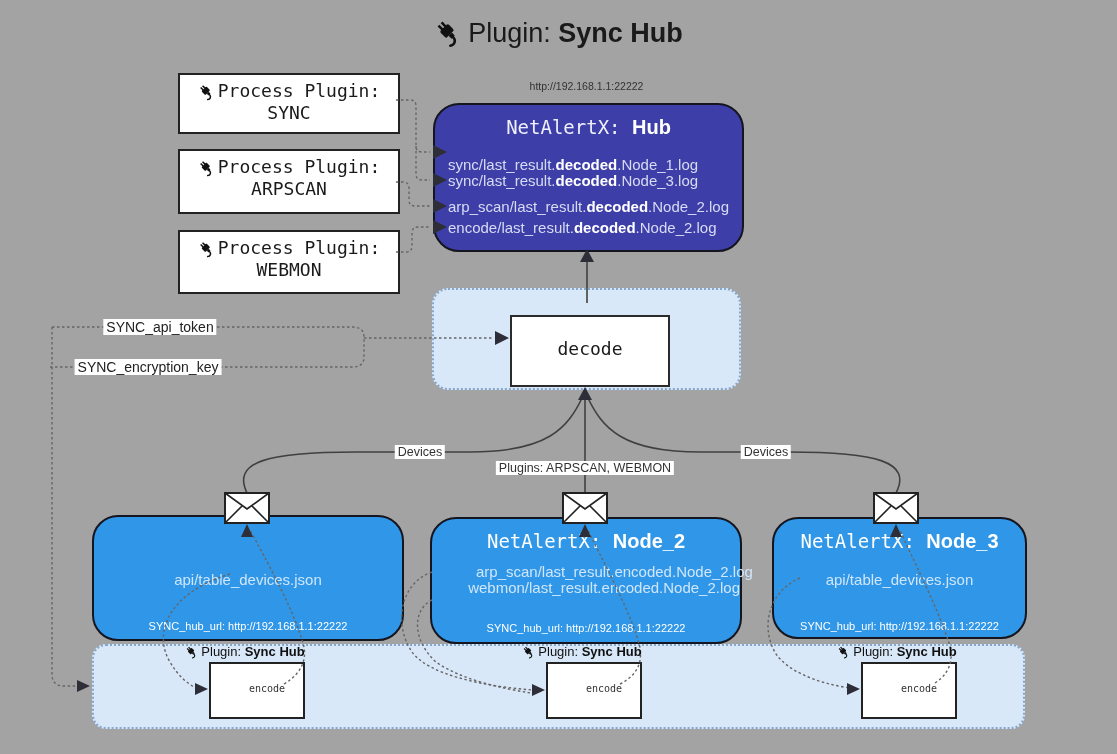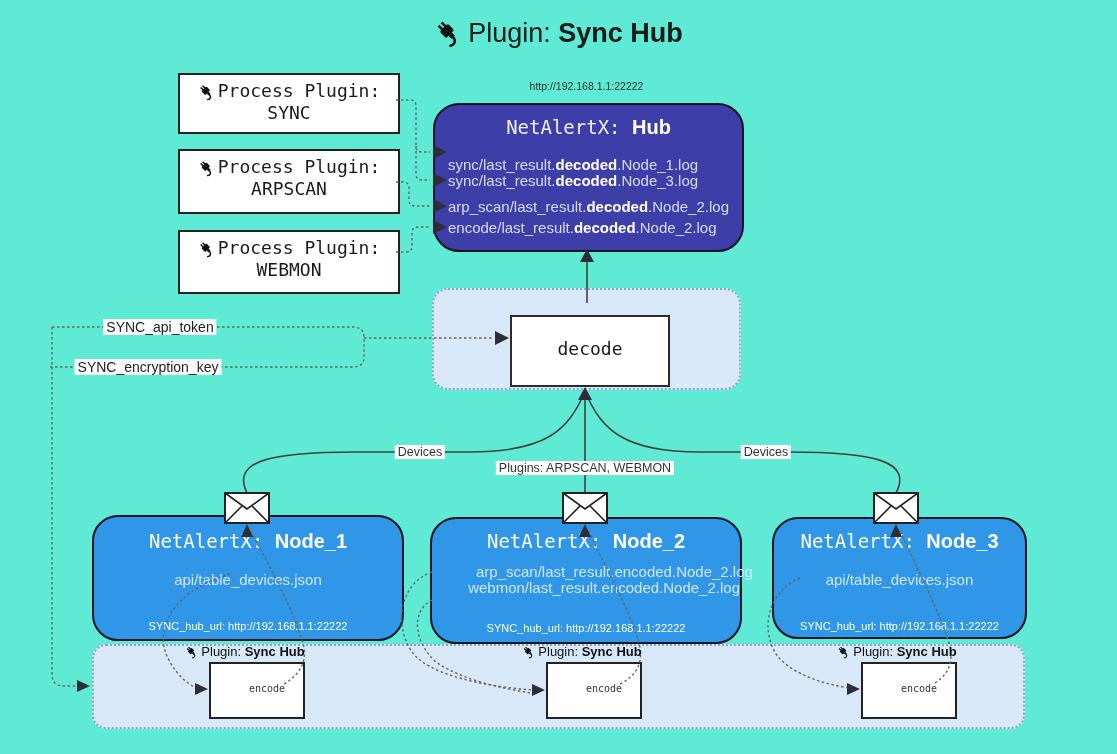--- a/index.html
+++ b/index.html
@@ -1,16 +1,16 @@
 <!DOCTYPE html>
 <html><head>
 <meta charset="utf-8">
 <style>
   html,body{margin:0;padding:0;background:#ffffff;}
-  .canvas{position:relative;width:1117px;height:754px;background:#5eead4;overflow:hidden;
+  .canvas{position:relative;width:1117px;height:754px;background:#a3a3a3;overflow:hidden;
           font-family:"Liberation Sans",sans-serif;color:#222;}
   .abs{position:absolute;}
   svg.overlay{position:absolute;left:0;top:0;width:1117px;height:754px;pointer-events:none;z-index:5;}
 
   
   .title{left:0;right:0;top:18px;text-align:center;font-size:27px;color:#1a1a1a;}
   .title b{font-weight:bold;}
   .plug{width:30px;height:30px;vertical-align:-6px;margin-right:4px;}
   .plug.small{width:18px;height:18px;vertical-align:-4px;margin-right:2px;}
   .plug.tiny{width:14px;height:14px;vertical-align:-3px;margin-right:2px;}
@@ -118,21 +118,20 @@
   <div class="abs dbox">decode</div>
 
   <div class="abs clabel" style="left:160px;top:327px;">SYNC_api_token</div>
   <div class="abs clabel" style="left:148px;top:367px;">SYNC_encryption_key</div>
 
   <div class="abs elabel" style="left:420px;top:452px;">Devices</div>
   <div class="abs elabel" style="left:585px;top:468px;">Plugins: ARPSCAN, WEBMON</div>
   <div class="abs elabel" style="left:766px;top:452px;">Devices</div>
 
   <div class="abs node" style="left:92px;top:515px;width:308px;height:122px;">
-    <div class="ntitle" style="top:13px;"><span>NetAlertX: </span><b>Node_1</b></div>
     <div class="nfile" style="top:54px;">api/table_devices.json</div>
     <div class="nurl" style="top:103px;">SYNC_hub_url: http://192.168.1.1:22222</div>
   </div>
 
   <div class="abs node" style="left:430px;top:517px;width:308px;height:123px;">
     <div class="ntitle" style="top:11px;"><span>NetAlertX: </span><b>Node_2</b></div>
     <div class="nfile" style="top:44px;padding-left:44px;">arp_scan/last_result.encoded.Node_2.log</div>
     <div class="nfile" style="top:60px;text-align:right;">webmon/last_result.encoded.Node_2.log</div>
     <div class="nurl" style="top:103px;">SYNC_hub_url: http://192.168.1.1:22222</div>
   </div>

